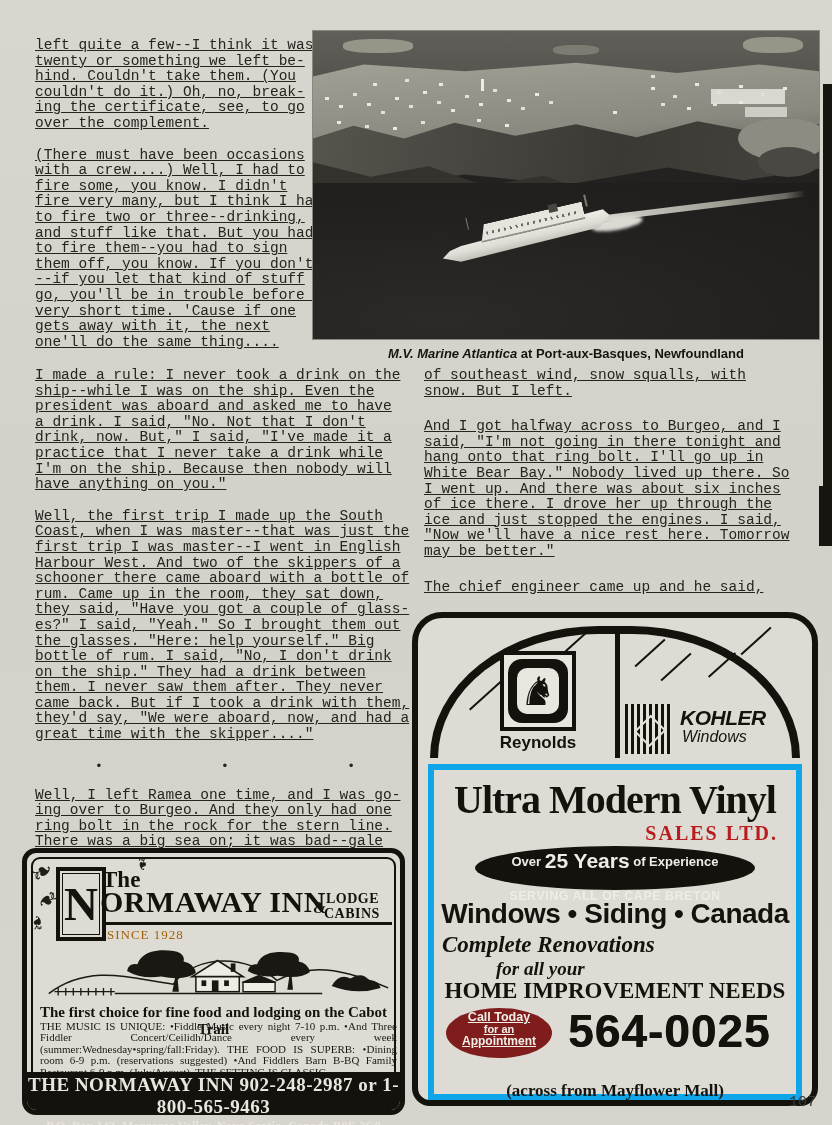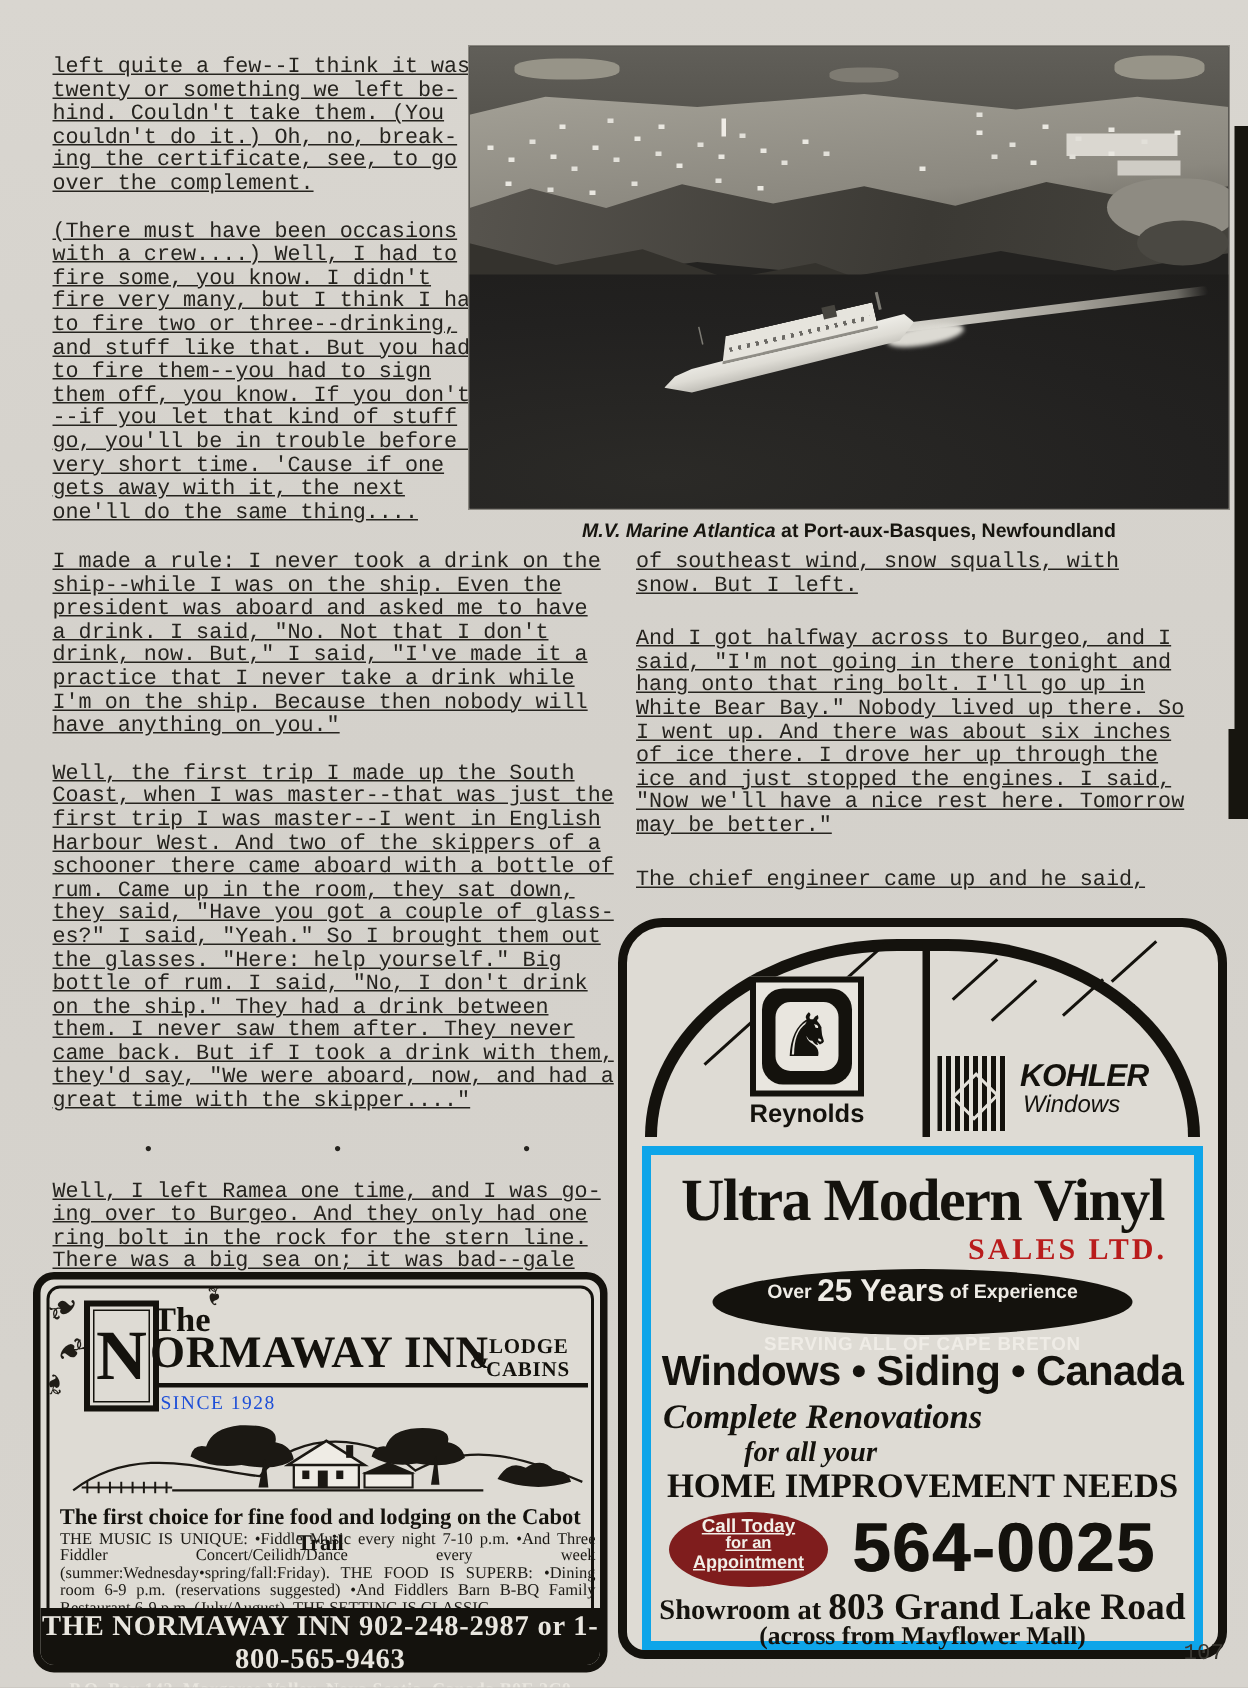--- a/index.html
+++ b/index.html
@@ -82,21 +82,21 @@
   .nw-name{position:absolute;left:73px;top:32px;font-family:"Liberation Serif","DejaVu Serif",serif;
       font-weight:bold;font-size:30px;letter-spacing:.5px;color:#14120d;}
   .nw-amp{position:absolute;left:286px;top:46px;font-family:"Liberation Serif","DejaVu Serif",serif;
       font-weight:bold;font-size:16px;color:#14120d;}
   .nw-lodge{position:absolute;left:299px;top:38px;font-family:"Liberation Serif","DejaVu Serif",serif;
       font-weight:bold;font-size:14px;letter-spacing:.5px;color:#14120d;}
   .nw-cabins{position:absolute;left:297px;top:53px;font-family:"Liberation Serif","DejaVu Serif",serif;
       font-weight:bold;font-size:14px;letter-spacing:.5px;color:#14120d;}
   .nw-rule{position:absolute;left:75px;top:69px;width:290px;height:2.5px;background:#14120d;}
   .nw-since{position:absolute;left:80px;top:74px;font-family:"Liberation Serif","DejaVu Serif",serif;
-      font-size:13px;letter-spacing:1px;color:#1d4ed8;}
+      font-size:13px;letter-spacing:1px;color:#a16207;}
   .nw-illus{position:absolute;left:12px;top:84px;width:359px;height:66px;}
   .nw-tagline{position:absolute;left:0;top:151px;width:100%;text-align:center;
       font-family:"Liberation Serif","DejaVu Serif",serif;font-weight:bold;font-size:15px;color:#14120d;}
   .nw-body{position:absolute;left:13px;top:168px;width:357px;
       font-family:"Liberation Serif","DejaVu Serif",serif;font-size:11px;line-height:11.4px;
       text-align:justify;color:#1b1914;}
   .nw-body .bold-line{display:block;font-weight:bold;text-align:center;font-size:11.5px;margin-top:1px;}
   .nw-footer{position:absolute;left:0;bottom:0;width:100%;height:38px;background:#14120d;
       border-radius:0 0 9px 9px;color:#e9e6df;text-align:center;z-index:2;}
   .nw-footer .l1{font-family:"Liberation Serif","DejaVu Serif",serif;font-weight:bold;font-size:19px;
@@ -342,19 +342,18 @@
       <div class="uv-services">Windows • Siding • Canada</div>
       <div class="uv-reno1">Complete Renovations</div>
       <div class="uv-reno2">for all your</div>
       <div class="uv-reno3">HOME IMPROVEMENT NEEDS</div>
       <div class="uv-call">
         <div class="c1">Call Today</div>
         <div class="c2">for an</div>
         <div class="c3">Appointment</div>
       </div>
       <div class="uv-phone">564-0025</div>
-      <div class="uv-showroom"><span>Showroom at </span><span class="big">803 Grand Lake Road</span></div>
       <div class="uv-showroom-sub">(across from Mayflower Mall)</div>
     </div>
   </div>
 
   <div class="pagenum">107</div>
 </div>
 
 </body></html>

